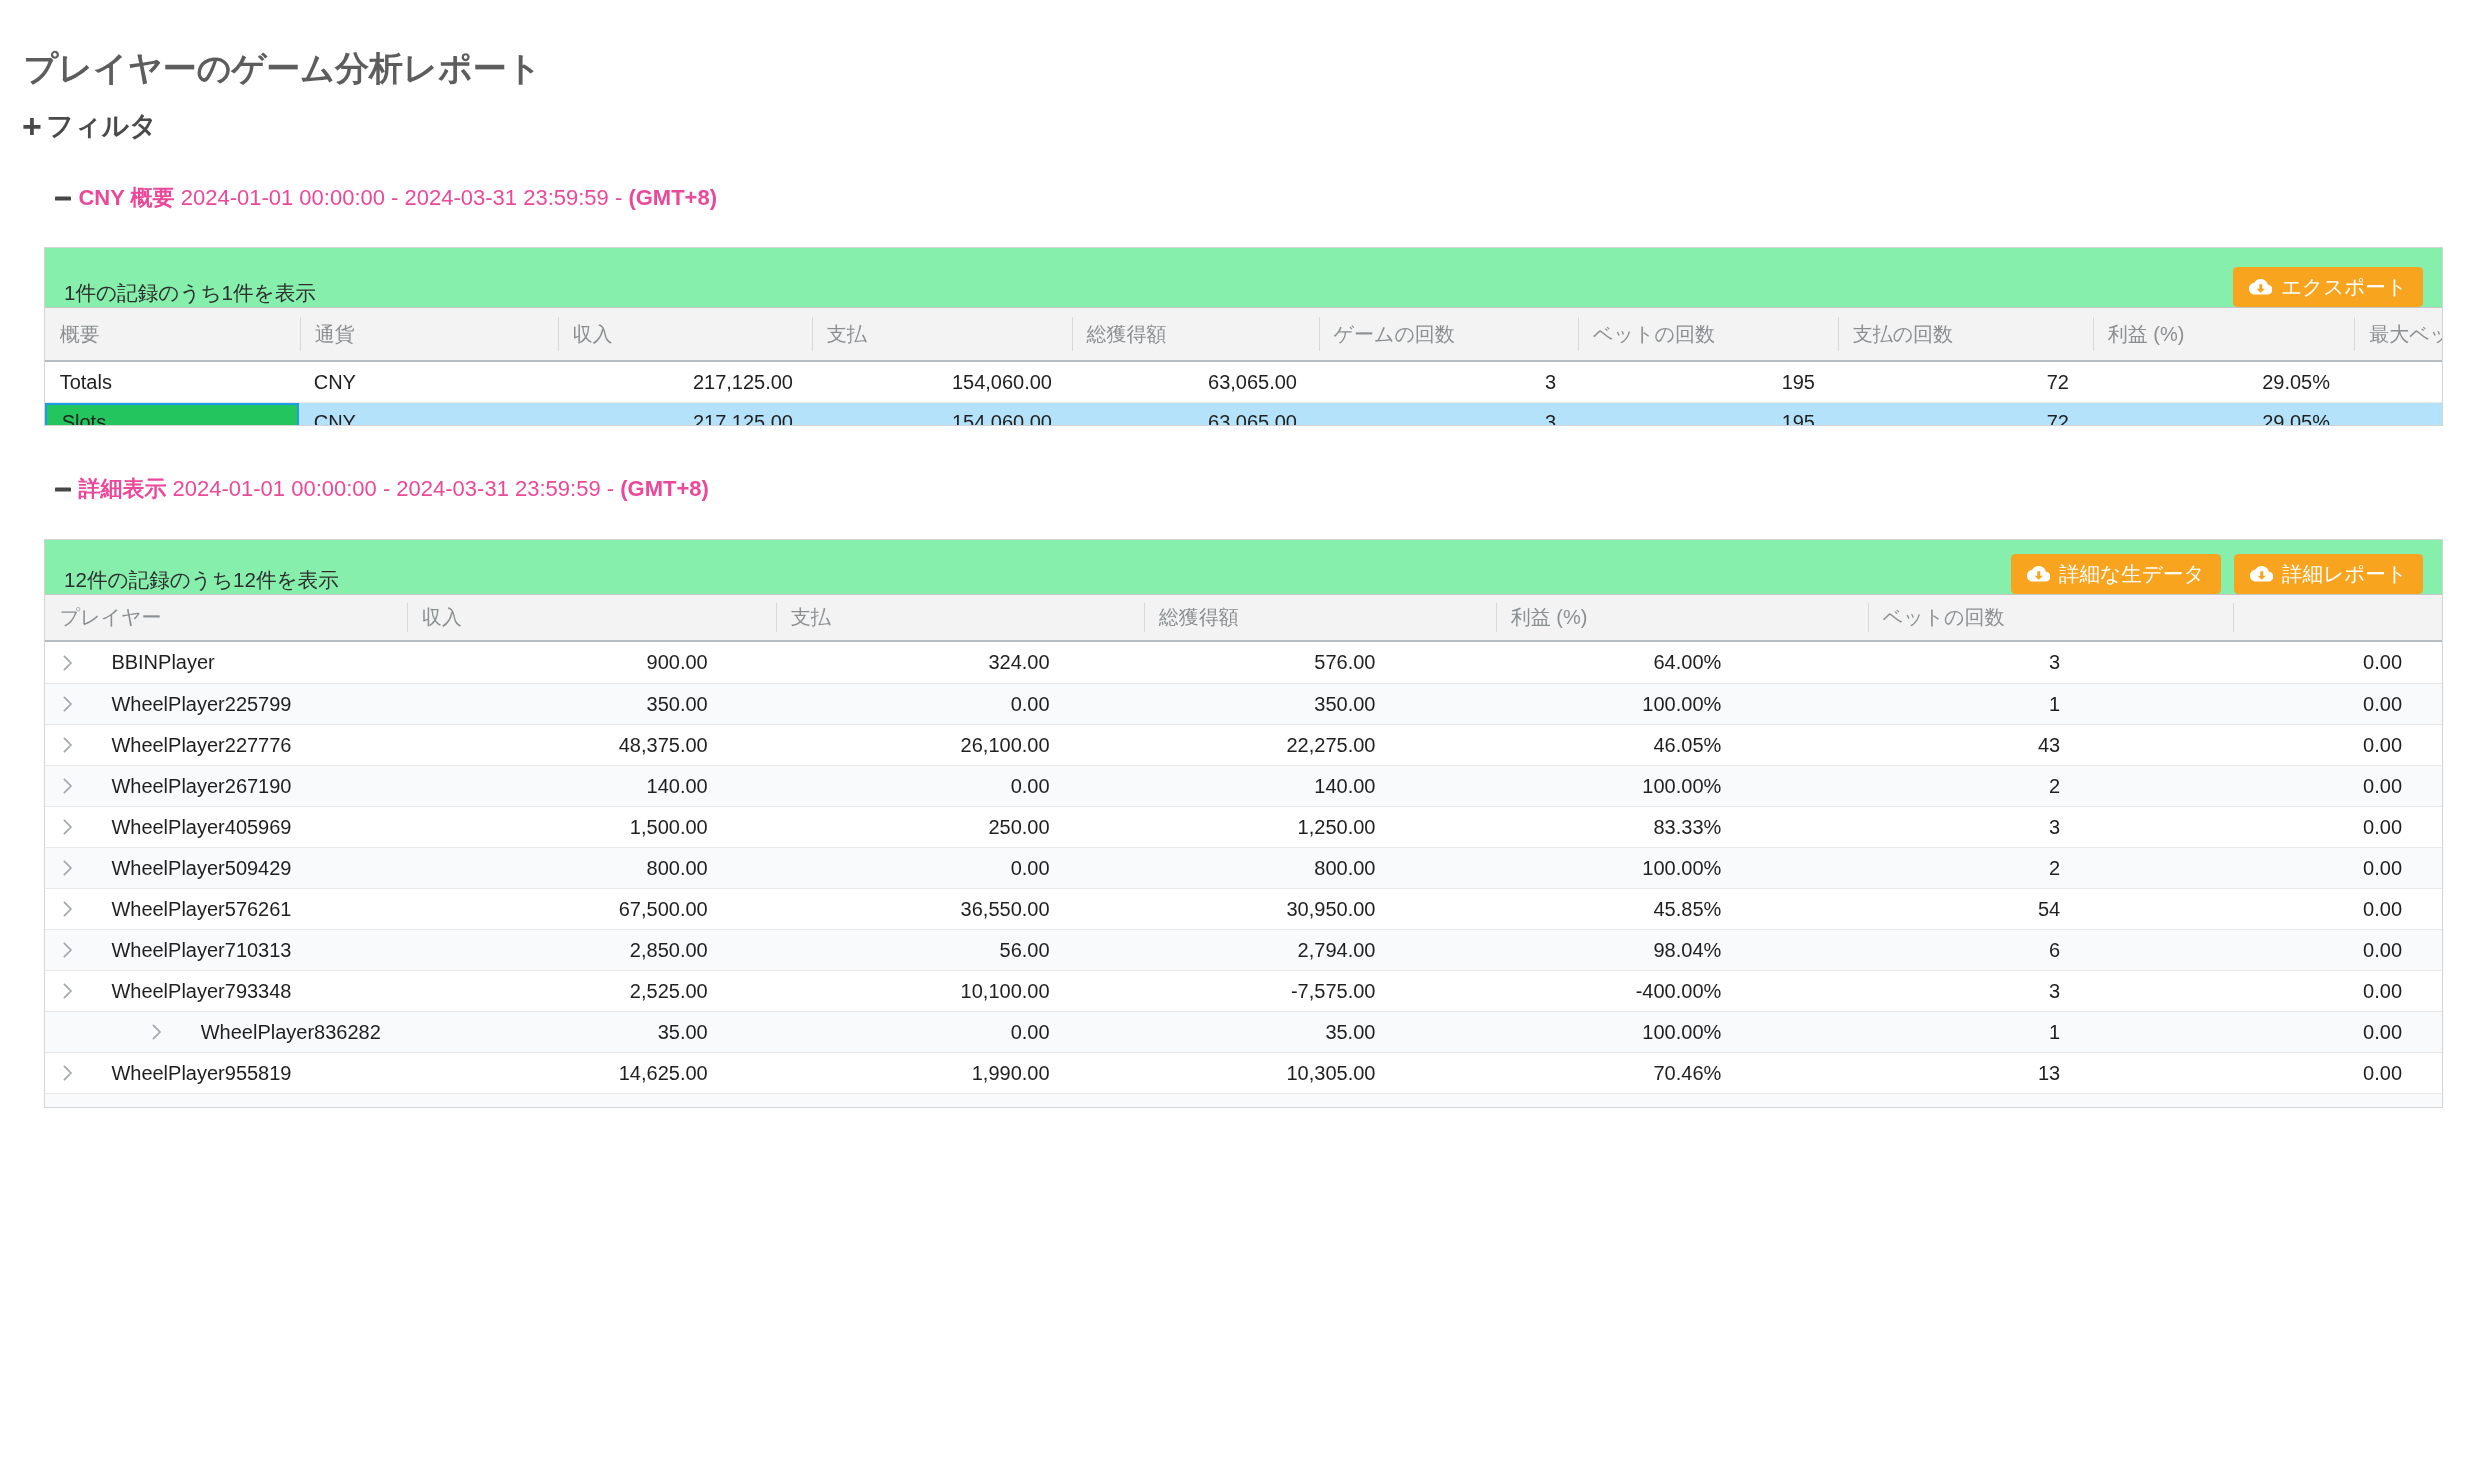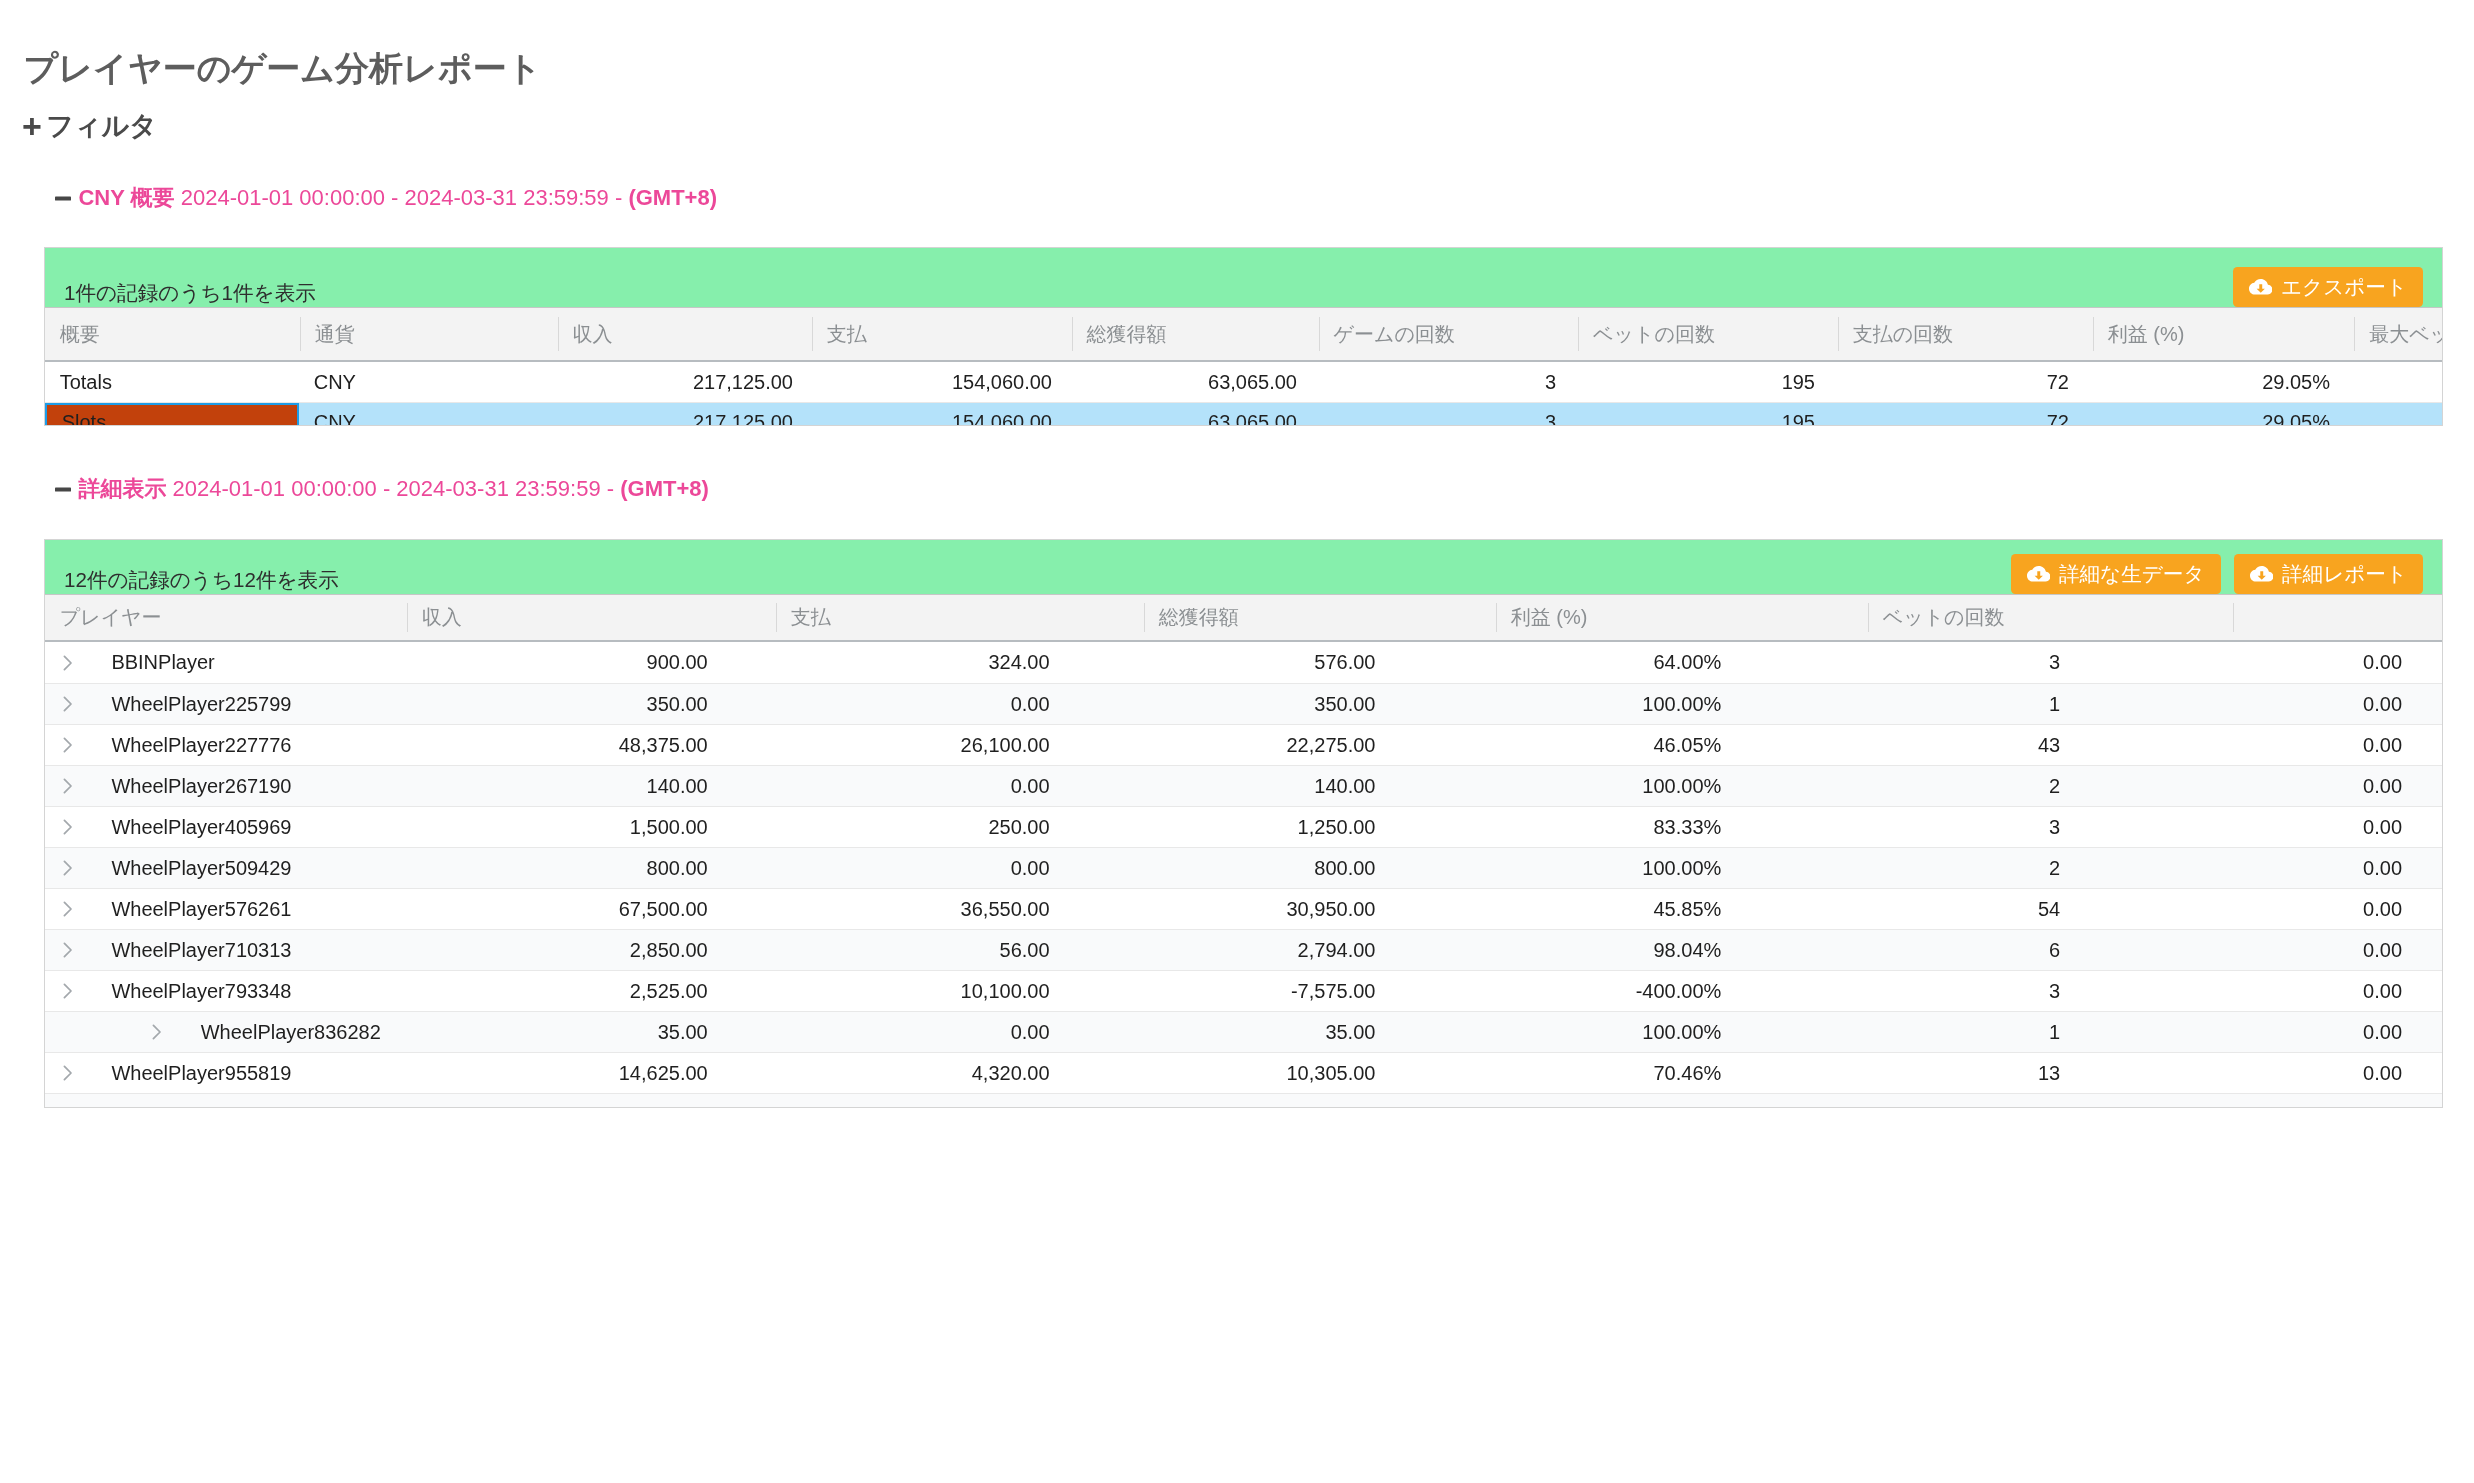--- a/index.html
+++ b/index.html
@@ -41,21 +41,21 @@
   .tbody{background:#fff;}
   .tr{display:flex;height:40px;box-sizing:border-box;background:#fff;}
   #panel2 .tr{height:41px;}
   .tr + .tr{border-top:0.7px solid #e8e8e8;}
   .tr.even{background:#f9fafb;}
   .tr.hl{background:#b4e2fa;}
   .td{display:flex;align-items:center;box-sizing:border-box;font-size:20px;color:#1f1f1f;
       white-space:nowrap;overflow:hidden;}
   .td.left{justify-content:flex-start;padding-left:14.7px;}
   .td.right{justify-content:flex-end;padding-right:16px;}
-  .td.hl-first{background:#c2410c;border:2.2px solid #1d9de9;}
+  .td.hl-first{background:#22c55e;border:2.2px solid #1d9de9;}
   .player-cell{padding-left:25px;gap:37px;}
   .chev{flex:0 0 auto;display:flex;align-items:center;}
   .sliver{height:12.5px;background:#f9fafb;border-top:0.7px solid #e8e8e8;}
 </style>
 </head>
 <body>
 
 <h1 class="page-title">プレイヤーのゲーム分析レポート</h1>
 
 <div class="filter-head">
@@ -327,21 +327,21 @@
       <div class="tr">
         <div class="td left player-cell" style="width: 336px;">
           <span class="chev">
             <svg width="14.7" height="22" viewBox="0 0 20 30">
               <polyline points="6,6 15,15 6,24" fill="none" stroke="#a3a8ac" stroke-width="2.4" stroke-linecap="round" stroke-linejoin="round"></polyline>
             </svg>
           </span>
           <span>WheelPlayer955819</span>
         </div>
         <div class="td right" style="width: 343px;">14,625.00</div>
-        <div class="td right" style="width: 342px;">4,320.00</div>
+        <div class="td right" style="width: 342px;">1,990.00</div>
         <div class="td right" style="width: 326px;">10,305.00</div>
         <div class="td right" style="width: 346px;">70.46%</div>
         <div class="td right" style="width: 339px;">13</div>
         <div class="td right" style="width: 342px;">0.00</div>
         <div class="td" style="width: 24px;"></div>
       </div>
       <div class="sliver"></div>
     </div>
 </div>
 

